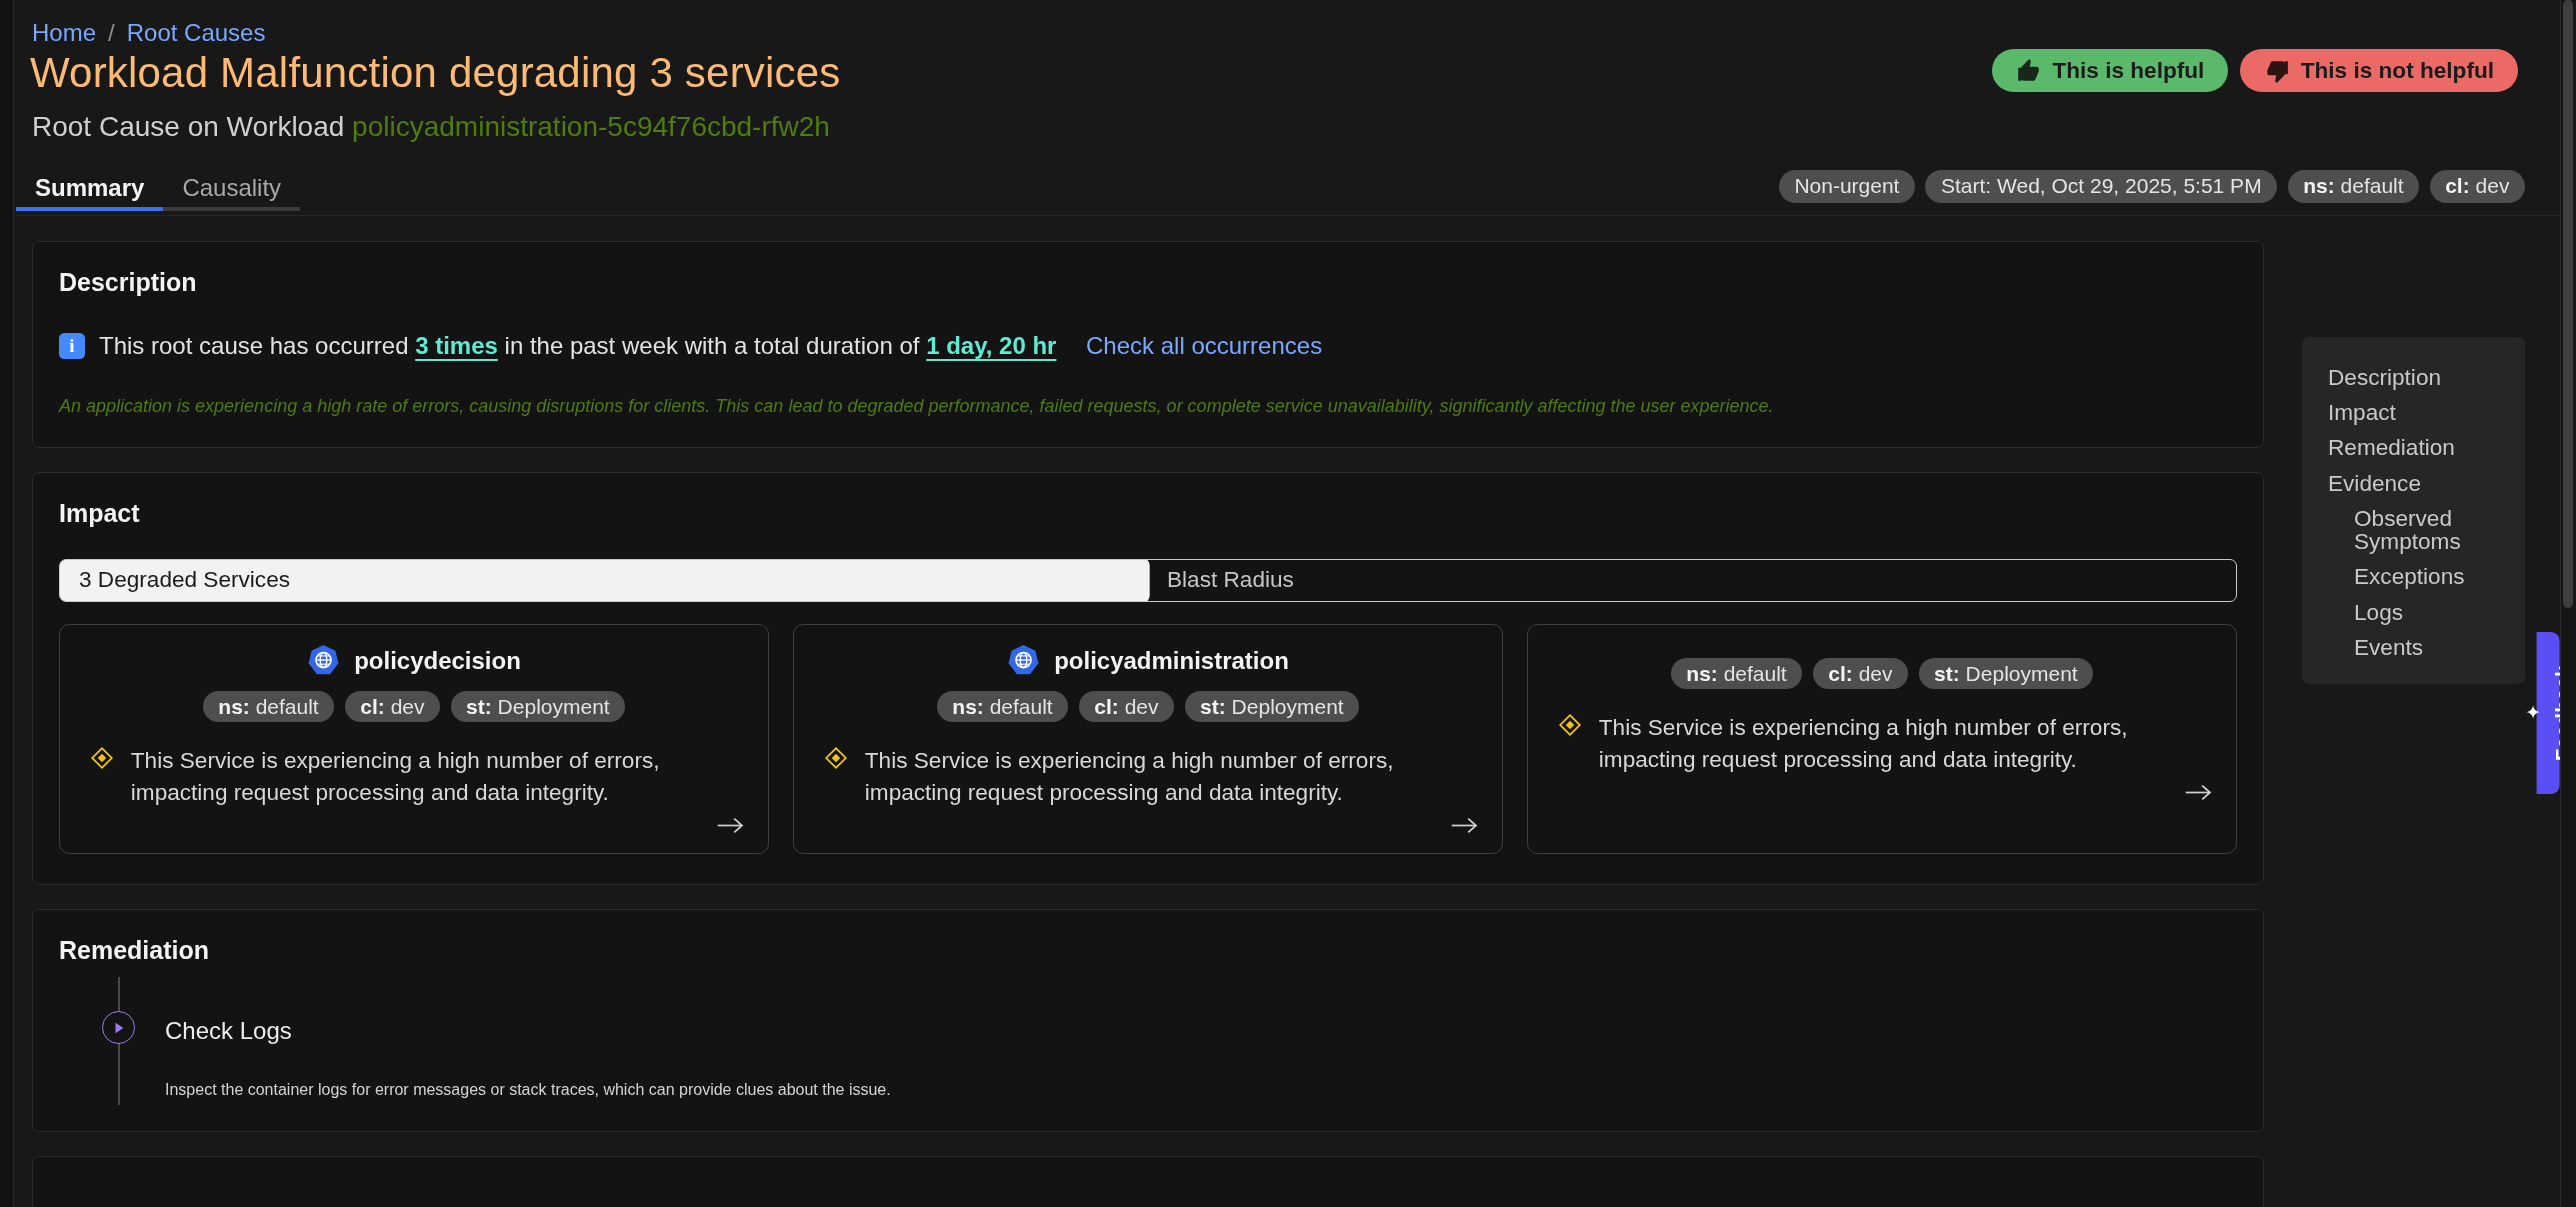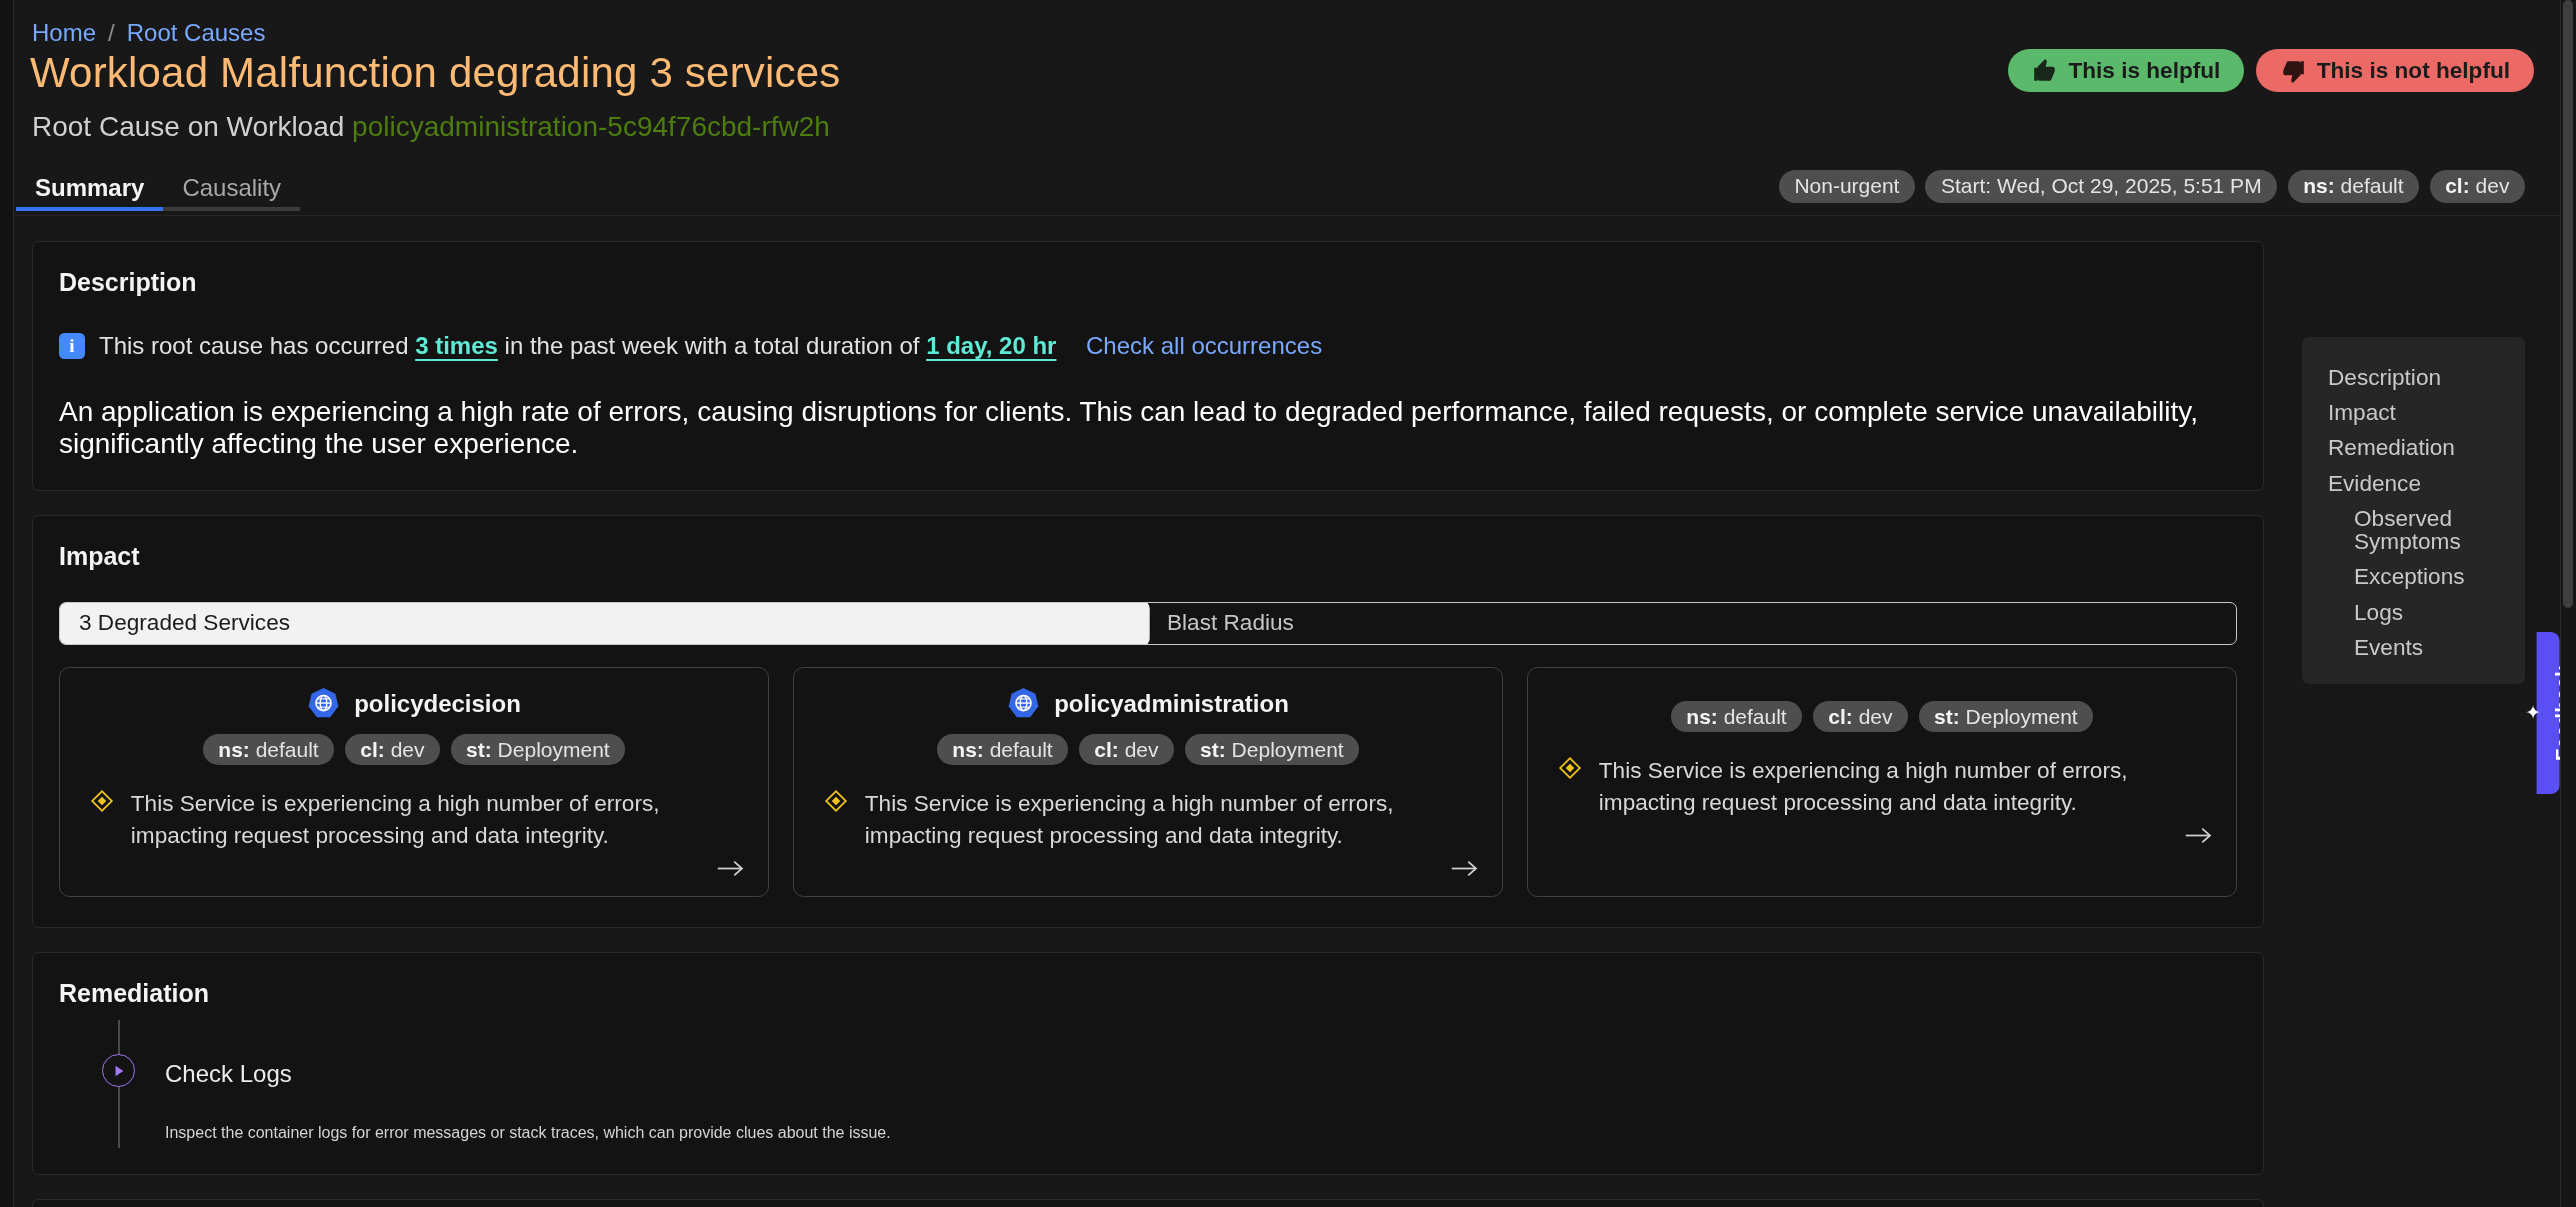--- a/index.html
+++ b/index.html
@@ -16,21 +16,21 @@
   .scroll-thumb { position:absolute; left:2.6px; right:2.6px; top:0; height:608px; background:#3f3f3f; border-radius:6px; }
 
   
   .breadcrumb { position:absolute; left:32px; top:19px; font-size:24px; display:flex; gap:12px; align-items:center; }
   .breadcrumb a { color:#78a9ff; text-decoration:none; cursor:pointer; }
   .crumb-sep { color:#8d8d8d; }
   .page-title { position:absolute; left:30px; top:49px; font-size:42px; font-weight:400; color:#fdba74; letter-spacing:0.2px; }
   .page-subtitle { position:absolute; left:32px; top:111px; font-size:28px; color:#d0d0d0; }
   .page-subtitle a { color:#4d7c0f; text-decoration:none; cursor:pointer; }
 
-  .fb-buttons { position:absolute; top:49px; right:42px; display:flex; gap:12px; }
+  .fb-buttons { position:absolute; top:49px; right:58px; display:flex; gap:12px; }
   .pill-btn { height:43px; border:none; border-radius:22.6px; display:flex; align-items:center; gap:10.4px;
               padding:0 24px; font-family:inherit; font-size:22.6px; font-weight:700; color:#1b1b1b; cursor:pointer; }
   .pill-btn.green { background:#5bb96b; }
   .pill-btn.red   { background:#ec6a66; }
   .pill-btn svg { display:block; }
 
   
   .tabs { position:absolute; left:16px; top:168px; display:flex; }
   .tab { min-width:111px; padding:0 19px; height:43px; display:flex; align-items:center; justify-content:center;
          font-size:24px; color:#a8a8a8; border-bottom:4.3px solid #3c3c3c; cursor:pointer; }
@@ -45,21 +45,21 @@
   .content { position:absolute; left:32px; top:241px; width:2232px; }
   .card { background:#131313; border:0.9px solid #2b2b2b; border-radius:7px; padding:26px 26px 29.5px 26px; margin-bottom:24px; }
   .card h2 { font-size:25px; font-weight:700; color:#f4f4f4; }
 
   
   .occ-line { margin-top:35px; display:flex; align-items:center; gap:14px; font-size:24px; color:#e2e2e2; }
   .info-icon { width:26px; height:26px; border-radius:5.2px; background:#4589ff; color:#fff; font-size:19px; font-weight:700;
                font-family:"Liberation Serif", serif; display:flex; align-items:center; justify-content:center; flex:0 0 auto; }
   .emph { font-weight:700; text-decoration:underline; text-underline-offset:5.2px; color:#5eead4; }
   .occ-link { color:#78a9ff; text-decoration:none; margin-left:15.6px; cursor:pointer; }
-  .desc-body { margin-top:36px; font-size:28px; color:#ffffff; }
+  .desc-body { margin-top:36px; font-size:18px; color:#4d7c0f;font-style:italic; }
 
   
   .seg-control { margin-top:31px; display:flex; border:1.7px solid #c9c9c9; border-radius:7px; overflow:hidden; height:43px; }
   .seg { flex:1 1 50%; display:flex; align-items:center; padding:0 19px; font-size:22.6px; cursor:pointer; }
   .seg.selected { background:#f2f2f2; color:#1b1b1b; border-radius:5.2px; box-shadow:0 0 0 1.7px #f2f2f2; }
   .seg.unselected { color:#c6c6c6; }
 
   .svc-row { margin-top:22.6px; display:flex; gap:24px; }
   .svc-card { flex:1 1 0; border:0.9px solid #414141; border-radius:10.4px; padding:19px 22.6px 14px 22.6px; cursor:pointer;
               display:flex; flex-direction:column;align-items:center; }

